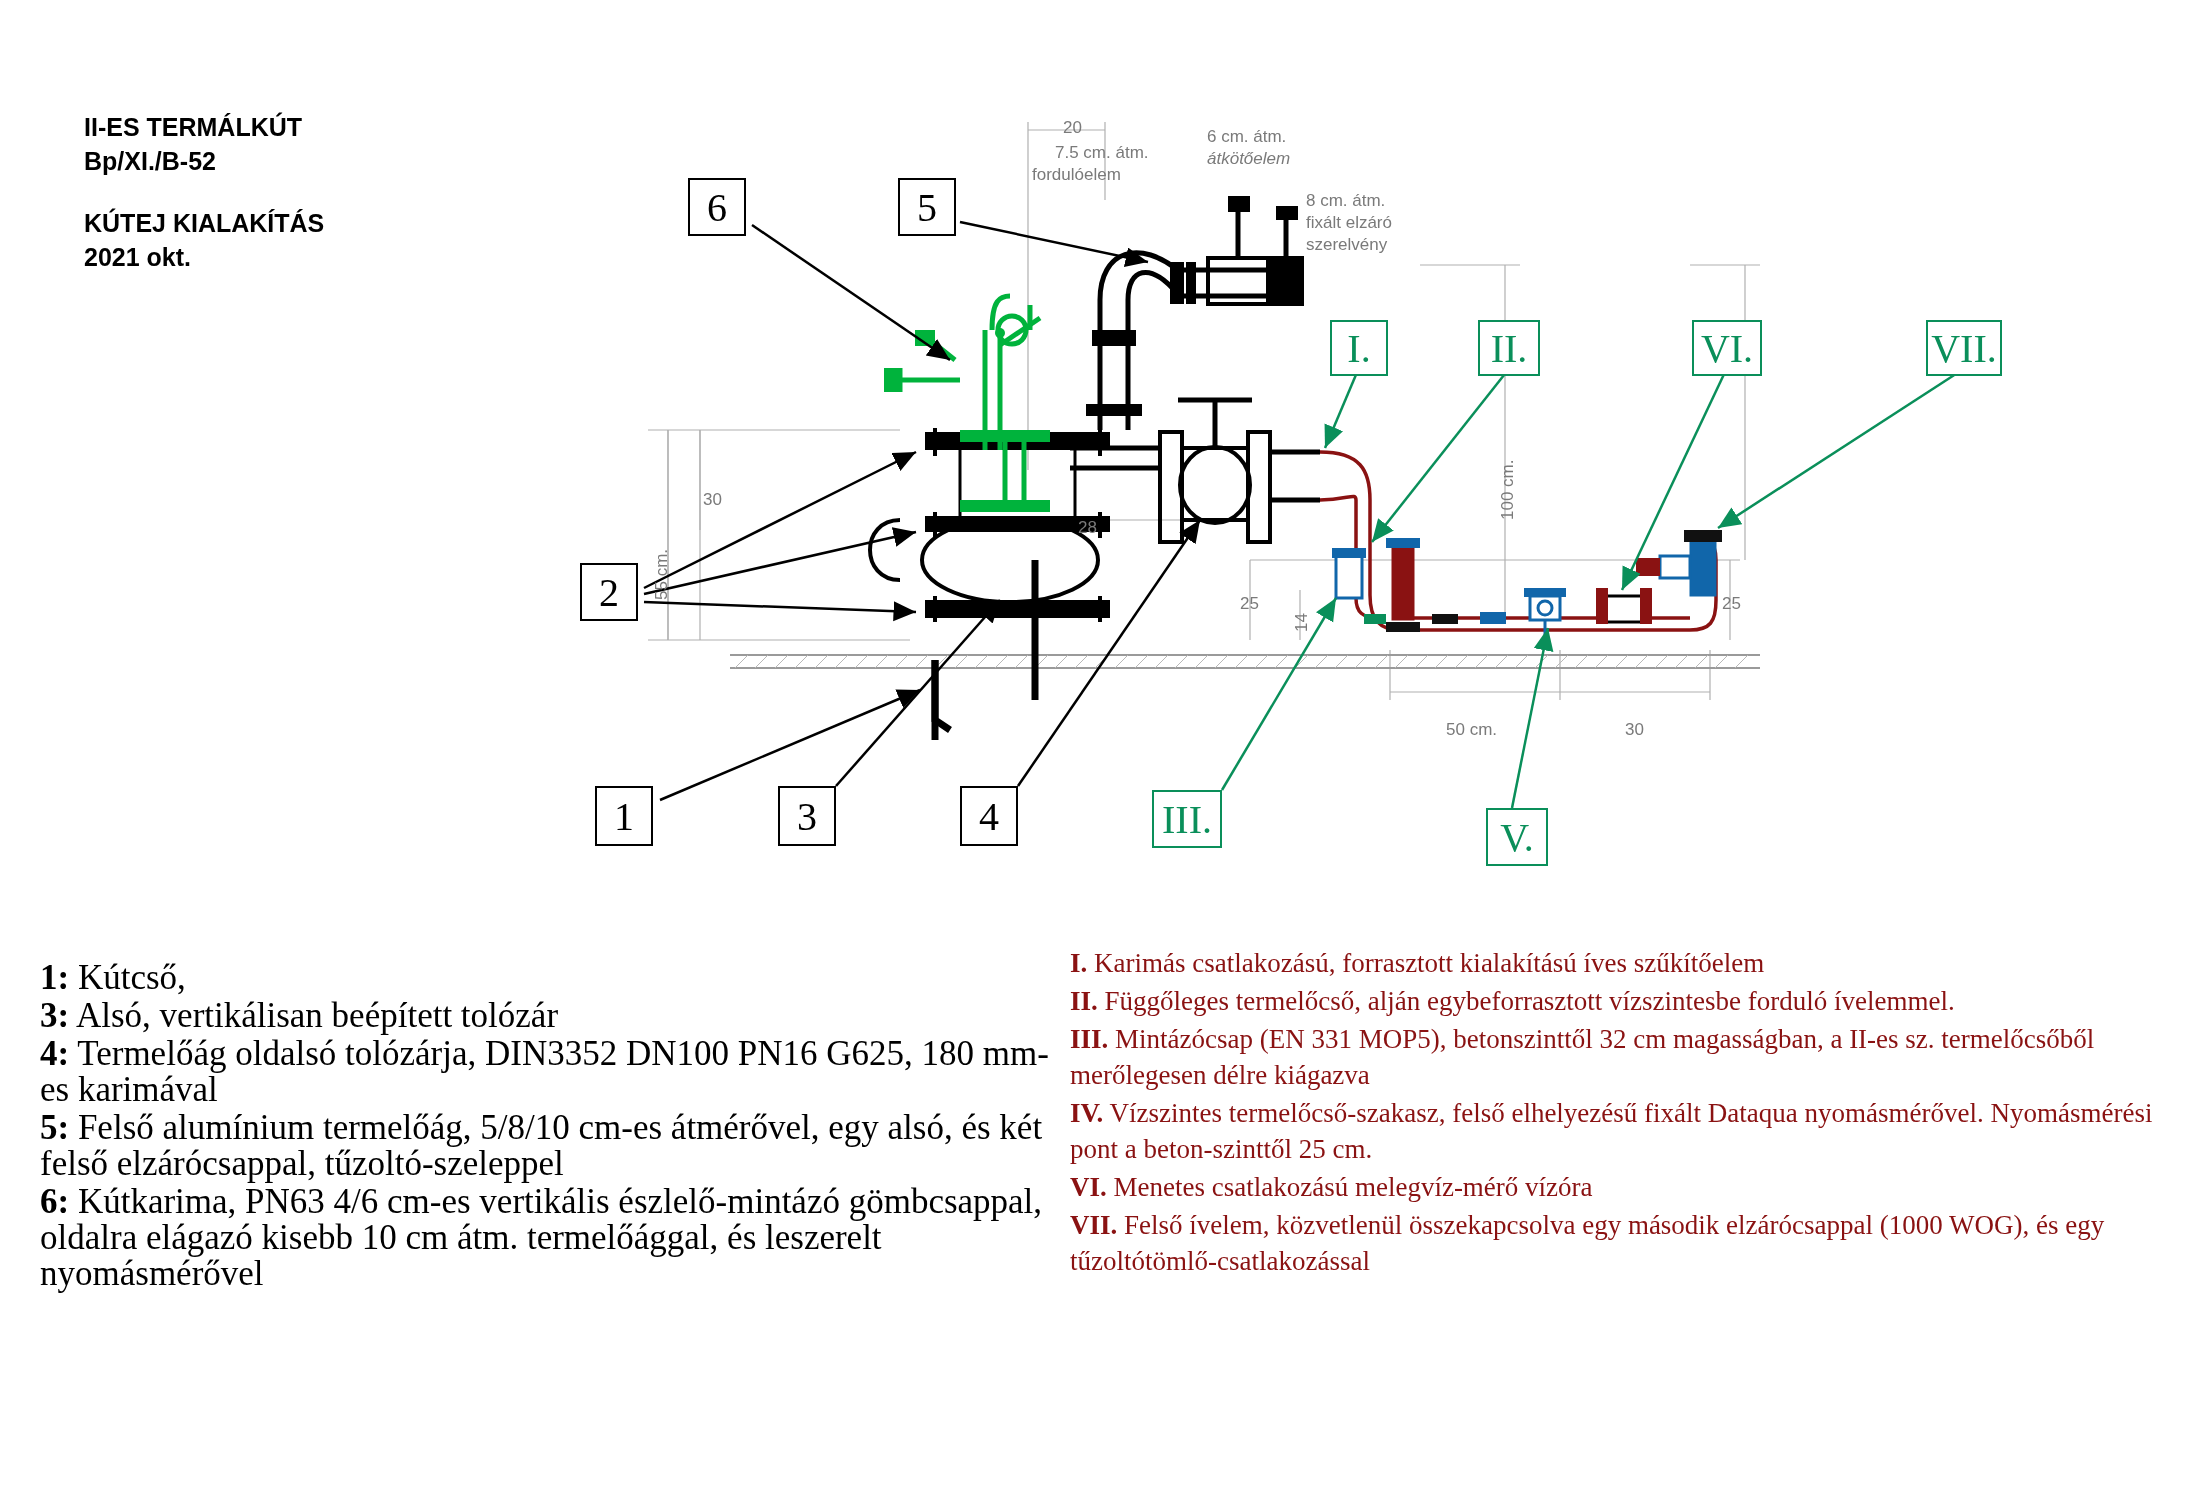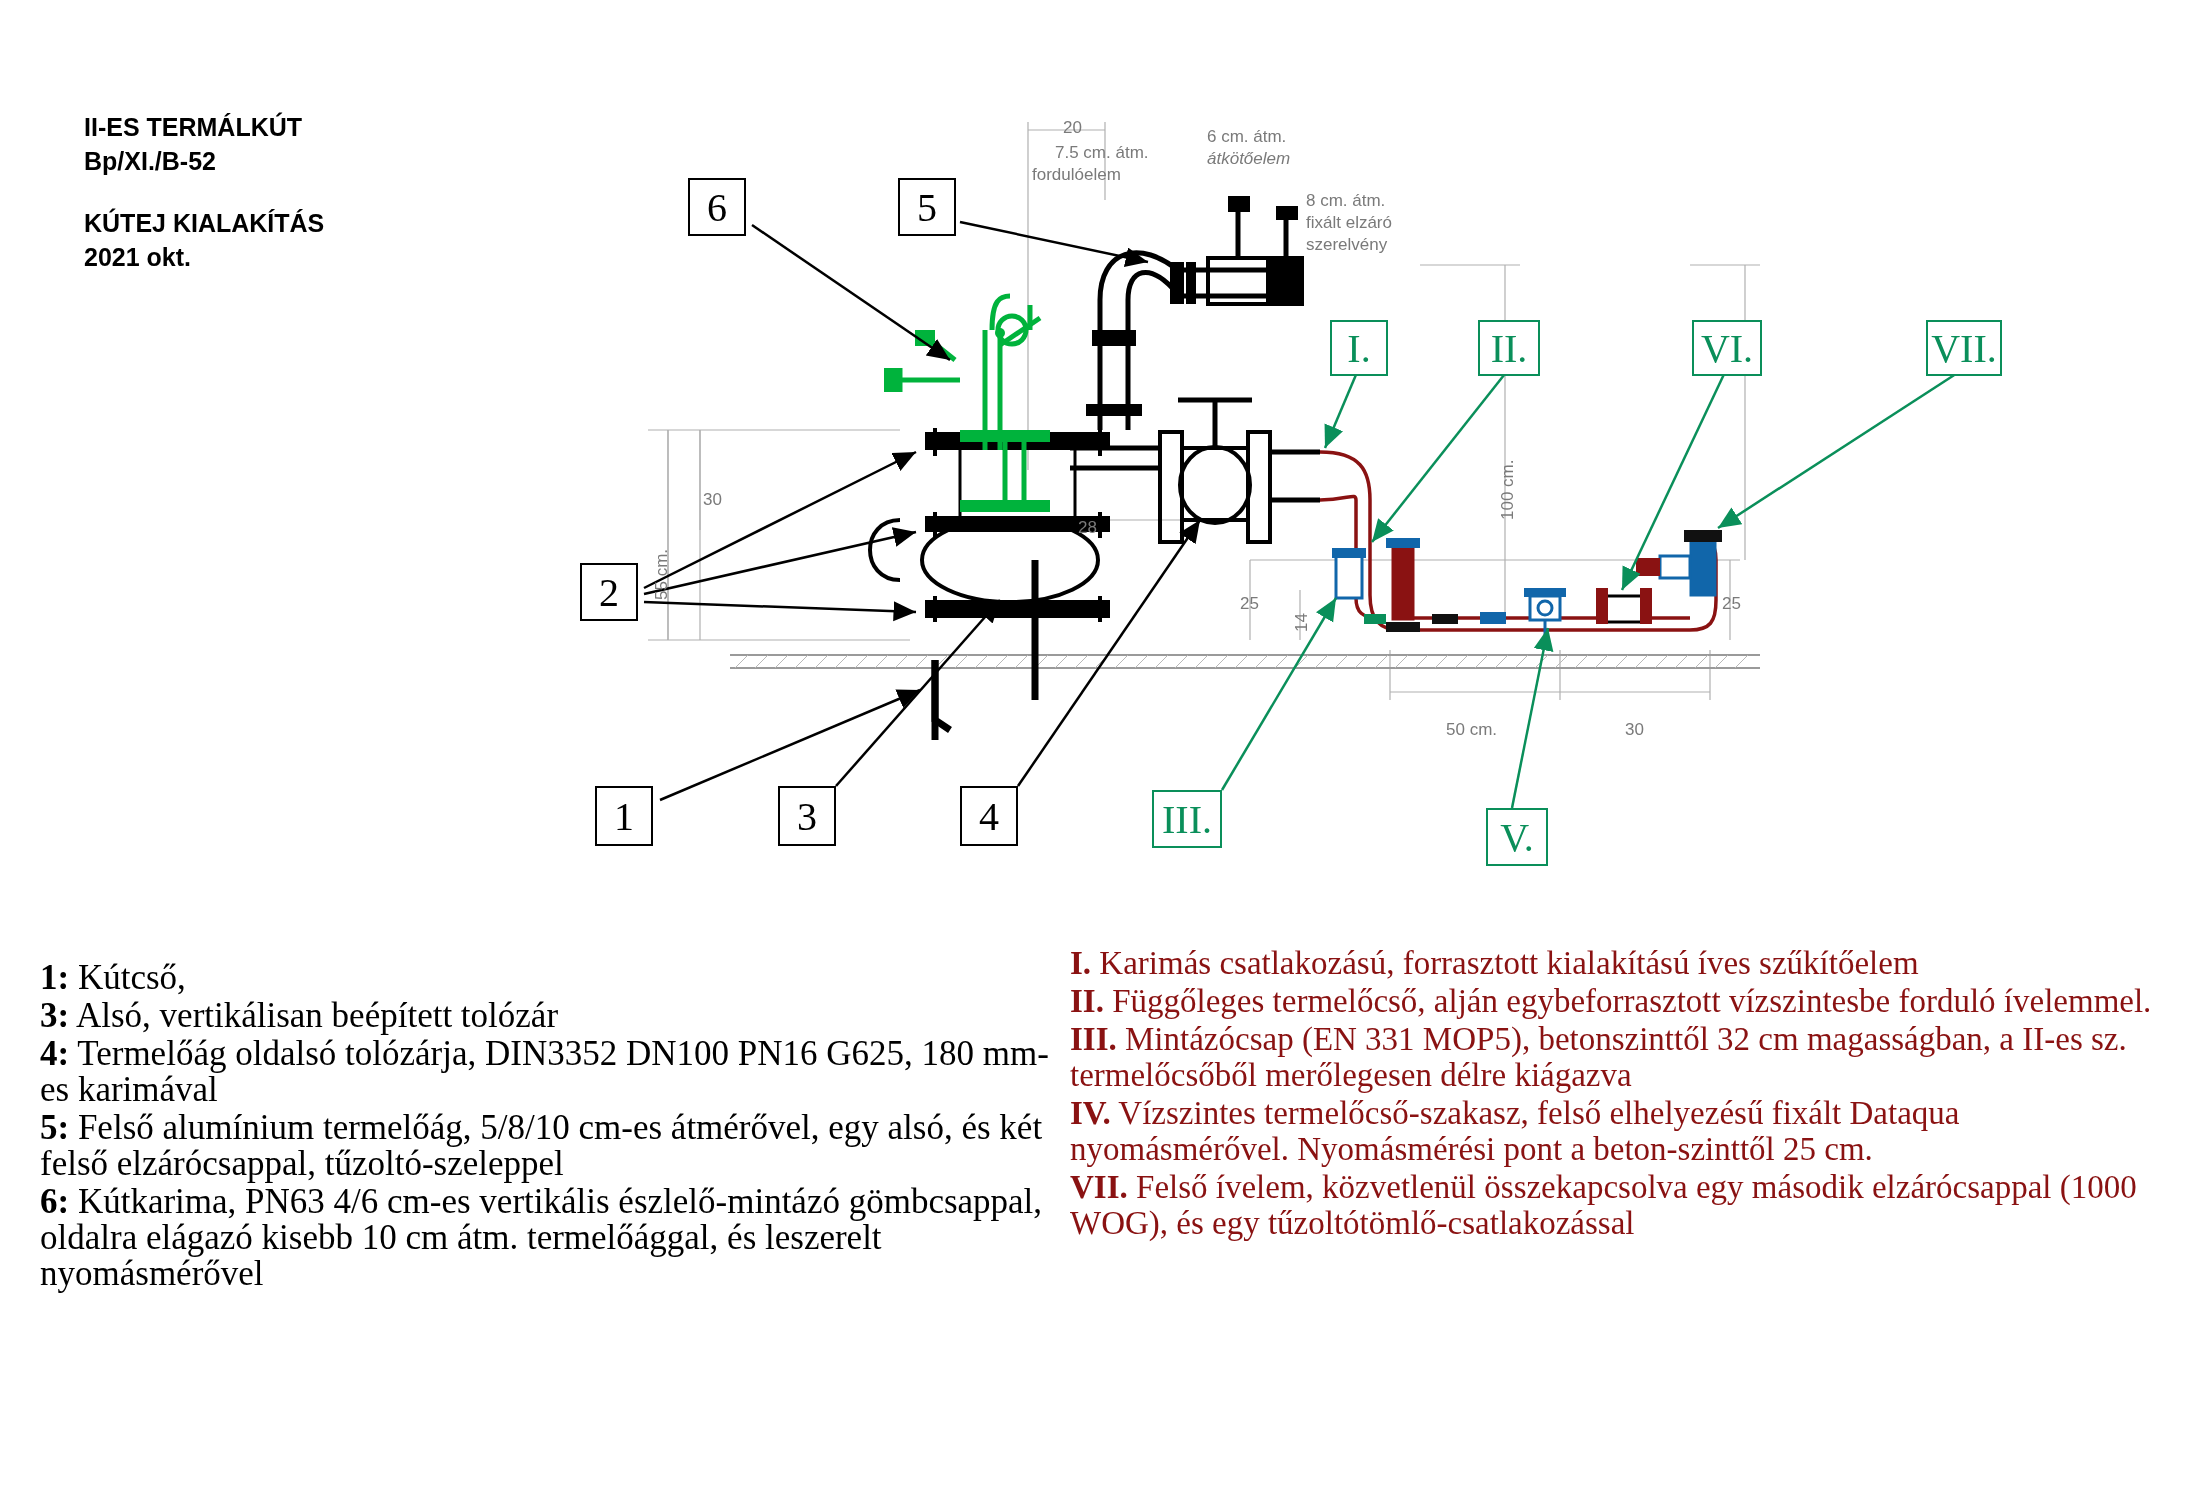--- a/index.html
+++ b/index.html
@@ -14,21 +14,21 @@
   .callout{position:absolute;border:2px solid #000;background:#fff;display:flex;align-items:center;justify-content:center;font-family:"Liberation Serif",serif;font-size:40px;color:#000;box-sizing:border-box;}
   .callout.roman{border-color:#0a8f5a;color:#0a8f5a;}
   
   .dim{position:absolute;font-family:"Liberation Sans",sans-serif;font-size:17px;color:#7a7a7a;white-space:nowrap;}
   .dim.v{transform-origin:left top;}
   .note{position:absolute;font-family:"Liberation Sans",sans-serif;font-size:17px;color:#7a7a7a;line-height:21px;white-space:nowrap;}
   
   #legend-left{left:40px;top:960px;width:1020px;font-size:35px;line-height:36px;color:#000;}
   #legend-left p{margin:0 0 2px 0;text-indent:0;}
   #legend-left b{font-weight:bold;}
-  #legend-right{left:1070px;top:945px;width:1110px;font-size:33px;line-height:36px;color:#8a1212;}
+  #legend-right{left:1070px;top:945px;width:1110px;font-size:27px;line-height:36px;color:#8a1212;}
   #legend-right p{margin:0 0 2px 0;}
   #legend-right b{font-weight:bold;}
   sup{font-size:60%;}
 </style>
 </head>
 <body>
 
 <div class="abs" id="title-block">
   <div>II-ES TERMÁLKÚT</div>
   <div>Bp/XI./B-52</div>
@@ -359,14 +359,15 @@
   <p><b>4:</b><span> Termelőág oldalsó tolózárja, DIN3352 DN100 PN16 G625, 180 mm-es karimával</span></p>
   <p><b>5:</b><span> Felső alumínium termelőág, 5/8/10 cm-es átmérővel, egy alsó, és két felső elzárócsappal, tűzoltó-szeleppel</span></p>
   <p><b>6:</b><span> Kútkarima, PN63 4/6 cm-es vertikális észlelő-mintázó gömbcsappal, oldalra elágazó kisebb 10 cm átm. termelőággal, és leszerelt nyomásmérővel</span></p>
 </div>
 
 <div class="abs" id="legend-right">
   <p><b>I.</b><span> Karimás csatlakozású, forrasztott kialakítású íves szűkítőelem</span></p>
   <p><b>II.</b><span> Függőleges termelőcső, alján egybeforrasztott vízszintesbe forduló ívelemmel.</span></p>
   <p><b>III.</b><span> Mintázócsap (EN 331 MOP5),  betonszinttől 32 cm magasságban, a II-es sz. termelőcsőből merőlegesen délre kiágazva</span></p>
   <p><b>IV.</b><span> Vízszintes termelőcső-szakasz, felső elhelyezésű fixált Dataqua nyomásmérővel. Nyomásmérési pont a beton-szinttől 25 cm.</span></p>
+  <p><b>VI.</b><span> Menetes csatlakozású melegvíz-mérő vízóra</span></p>
   <p><b>VII.</b><span> Felső ívelem, közvetlenül összekapcsolva egy második elzárócsappal (1000 WOG), és egy tűzoltótömlő-csatlakozással</span></p>
 </div>
 
 </body></html>

